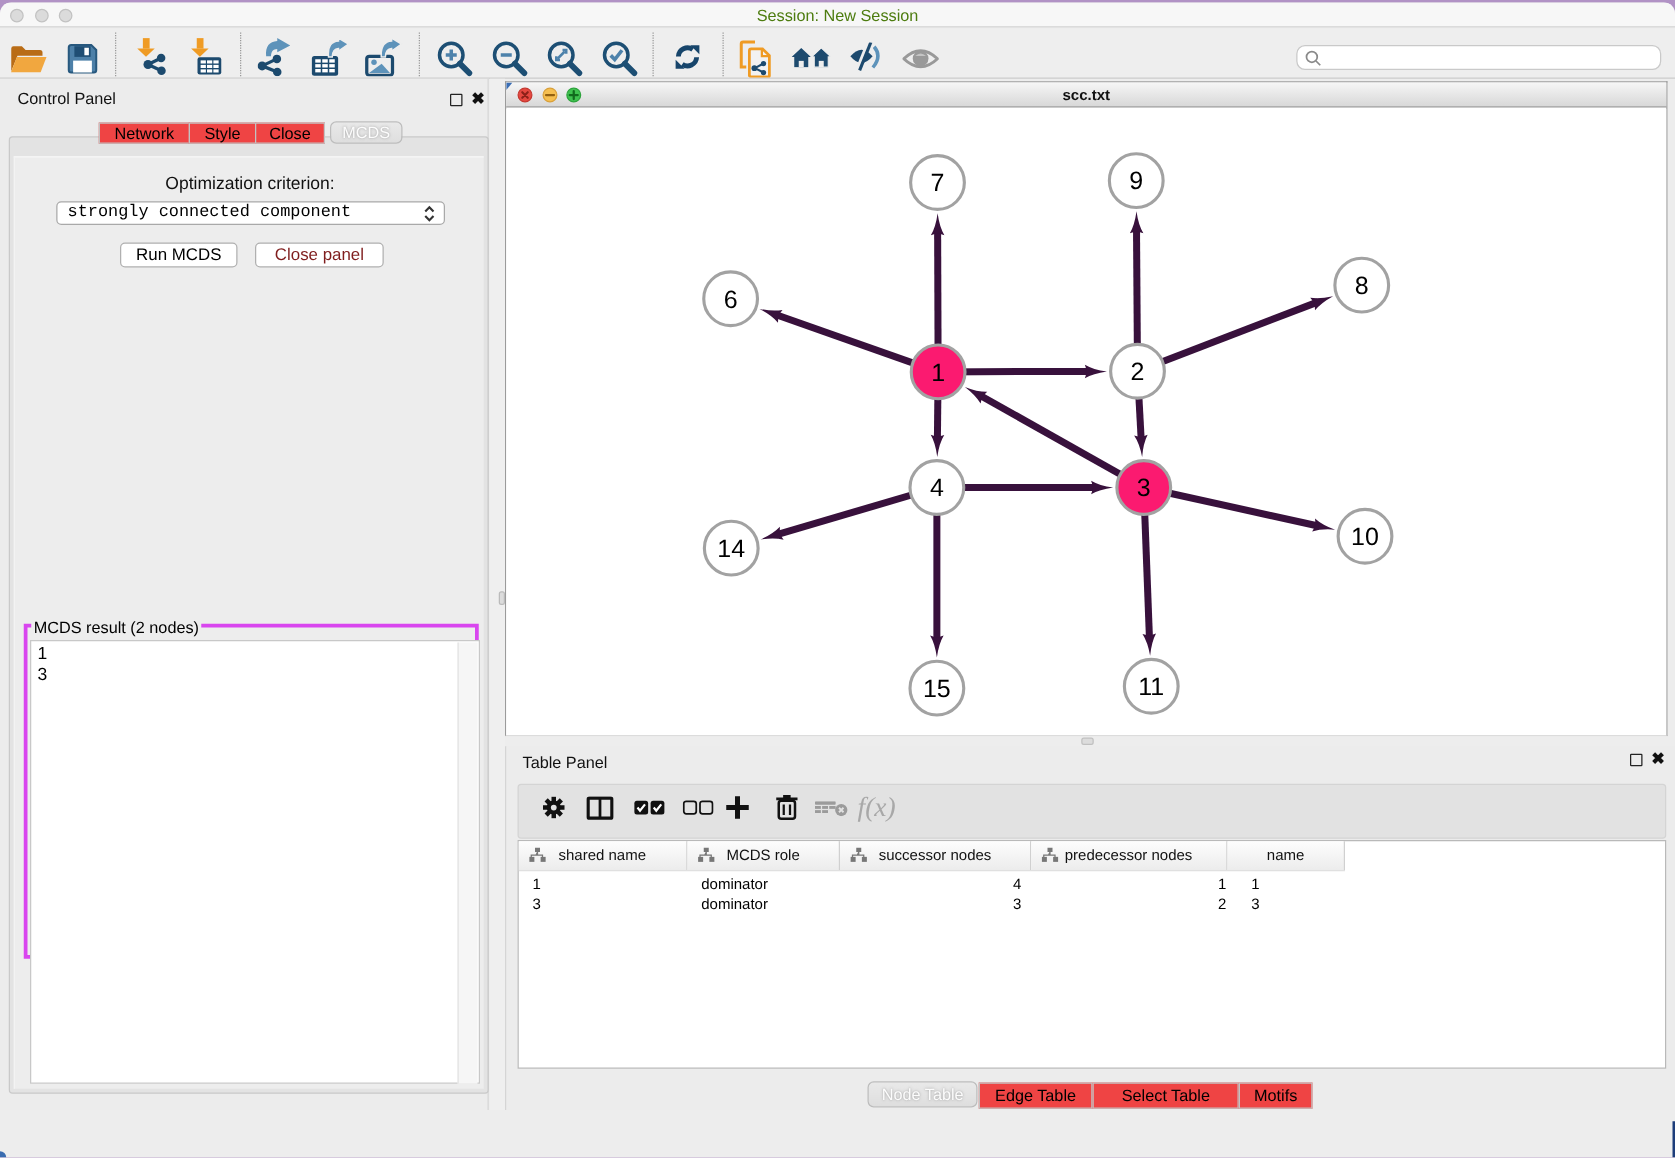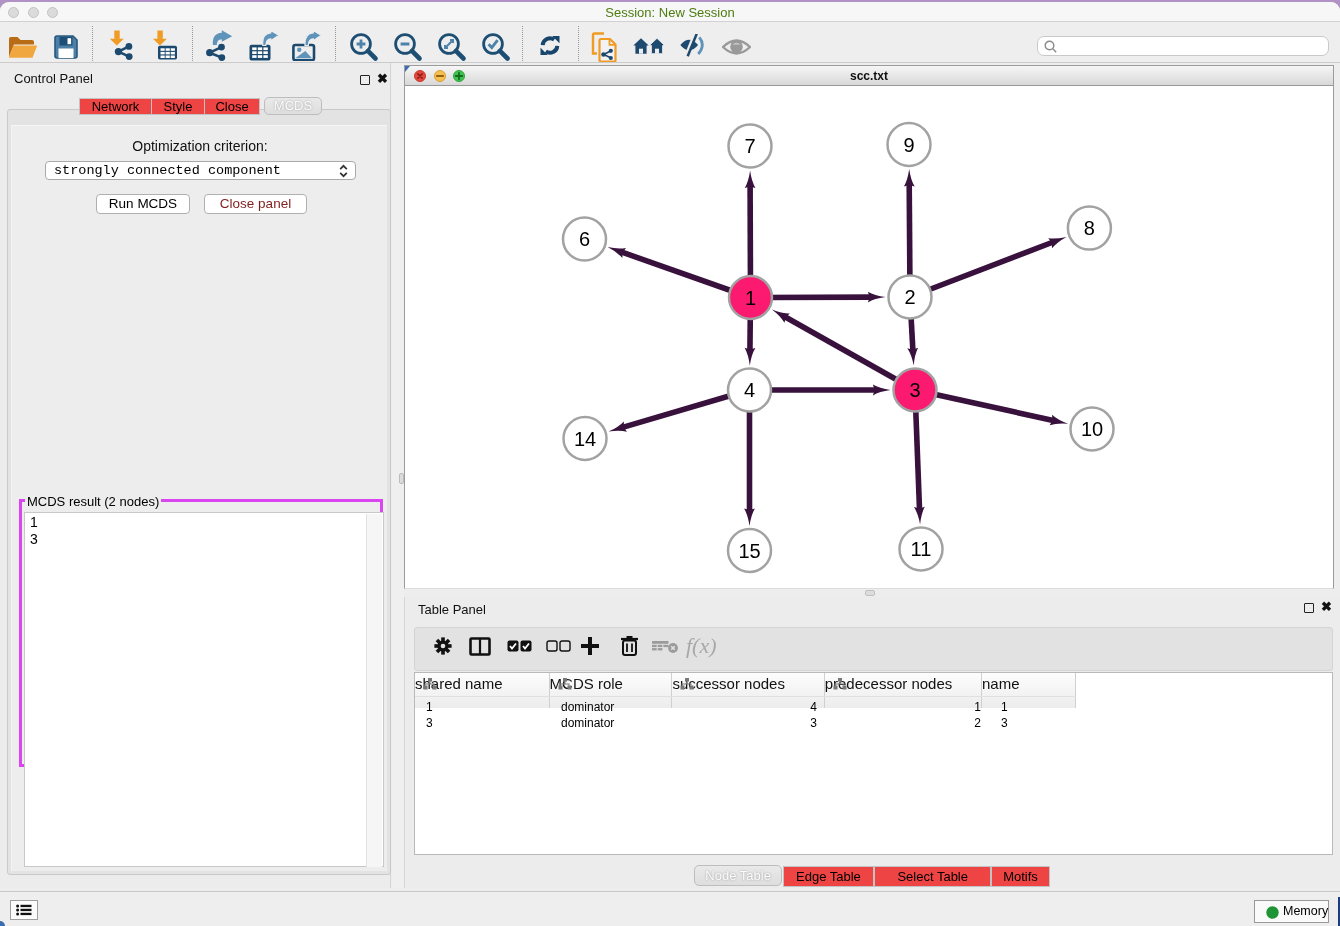--- a/index.html
+++ b/index.html
@@ -25,21 +25,21 @@
   #cp-inner { position:absolute; left:3px; top:15px; right:3px; bottom:3px; background:#ededed; border-top:1px solid #f7f7f7; border-left:1px solid #f3f3f3; }
   
   #netwin { position:absolute; left:404px; top:63px; width:930px; height:524px; border:1px solid #9b9b9b; border-bottom:1px solid #dcdcdc; background:#fff; }
   #nettitle { position:absolute; left:0; top:0; width:100%; height:20px; background:linear-gradient(#f6f6f6,#d8d8d8); border-bottom:1px solid #989898; }
   .mac { position:absolute; top:3.5px; width:12px; height:12px; border-radius:50%; }
   #netname { position:absolute; top:3px; left:0; width:100%; text-align:center; font-size:12px; font-weight:bold; color:#111; }
   
   #tpanel { position:absolute; left:404px; top:595px; width:936px; height:291px; background:#ececec; border-left:1px solid #d5d5d5; }
   #ttoolbar { position:absolute; left:9px; top:30px; width:919px; height:44px; background:#e2e2e2; border:1px solid #d4d4d4; border-radius:3px; }
   #tablebox { position:absolute; left:9px; top:75px; width:919px; height:183px; background:#fff; border:1px solid #b9b9b9; }
-  .hdrcell { position:absolute; top:0; height:35px; background:linear-gradient(#fdfdfd,#ececec); border-right:1px solid #d0d0d0; font-size:15px; color:#111; text-align:left; line-height:22px; }
+  .hdrcell { position:absolute; top:0; height:23px; background:linear-gradient(#fdfdfd,#ececec); border-right:1px solid #d0d0d0; font-size:12px; color:#111; text-align:center; line-height:22px; }
   .cellicon { position:absolute; top:5px; }
   .rowtxt { position:absolute; font-size:12px; color:#000; }
   
   #statusbar { position:absolute; left:0; top:889px; width:1340px; height:35px; background:#eeeeee; border-top:1px solid #c8c8c8; }
   #memorybtn { position:absolute; left:1254px; top:8px; width:75px; height:23px; background:#fafafa; border:1px solid #999; font-size:12.5px; color:#000; }
   #listbtn { position:absolute; left:10px; top:8px; width:28px; height:20px; background:#fcfcfc; border:1px solid #a0a0a0; }
 </style>
 </head>
 <body>
 <div id="win">
@@ -438,36 +438,16 @@
       <div class="rowtxt" style="left:586px;top:43px;">3</div>
     </div>
     <div id="btabs">
       <div class="tabsel" style="left:288.8px;top:268px;width:88.7px;height:21px;line-height:19px;">Node Table</div>
       <div class="tab" style="left:377.5px;top:269px;width:91.9px;height:21px;line-height:19px;">Edge Table</div>
       <div class="tab" style="left:469.4px;top:269px;width:116.6px;height:21px;line-height:19px;">Select Table</div>
       <div class="tab" style="left:586px;top:269px;width:59px;height:21px;line-height:19px;">Motifs</div>
     </div>
   </div>
 
-  <div id="statusbar">
-    <div id="listbtn">
-        <svg width="16" height="12" style="position:absolute;left:5px;top:3px;" viewBox="0 0 16 12">
-          <g fill="#111">
-            <circle cx="1.6" cy="2" r="1.5"></circle>
-            <circle cx="1.6" cy="6" r="1.5"></circle>
-            <circle cx="1.6" cy="10" r="1.5"></circle>
-            <rect x="4.5" y="0.8" width="11" height="2.3"></rect>
-            <rect x="4.5" y="4.8" width="11" height="2.3"></rect>
-            <rect x="4.5" y="8.8" width="11" height="2.3"></rect>
-          </g>
-        </svg>
-      </div>
-    <div id="memorybtn">
-        <svg width="13" height="13" style="position:absolute;left:11px;top:4.5px;">
-          <circle cx="6.5" cy="6.5" r="6.2" fill="#1e9434"></circle>
-        </svg>
-        <span style="position:absolute;left:28px;top:3px;">Memory</span>
-      </div>
-  </div>
 </div>
 
 <div class="abs" style="left:0;top:921px;width:5px;height:5px;background:#3a6cb0;border-radius:0 5px 0 0;"></div>
 <div class="abs" style="left:1338px;top:897px;width:2px;height:29px;background:#1d3d7a;"></div>
 
 </body></html>

